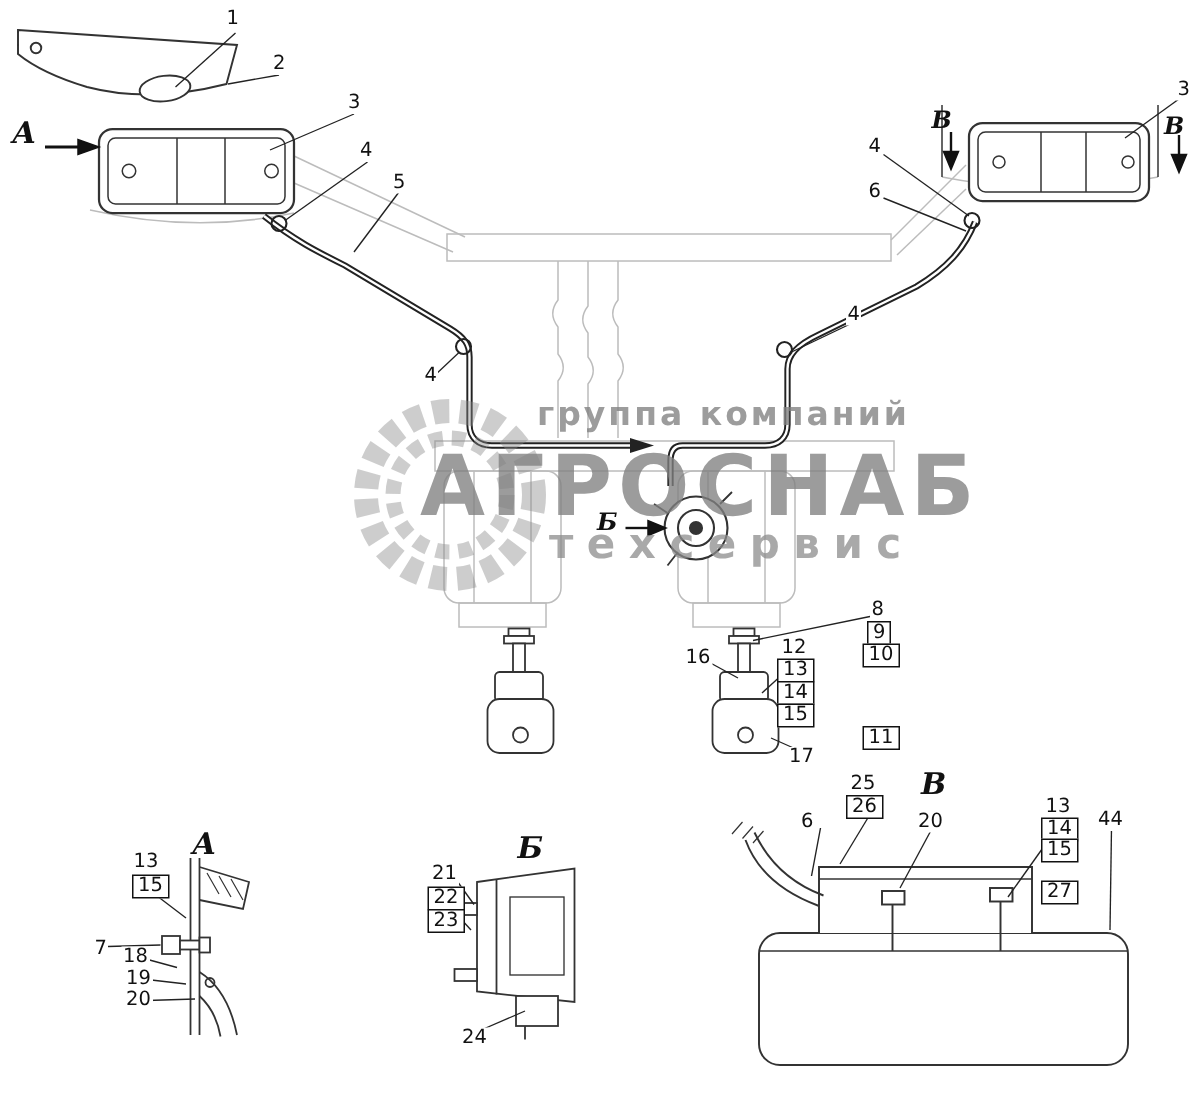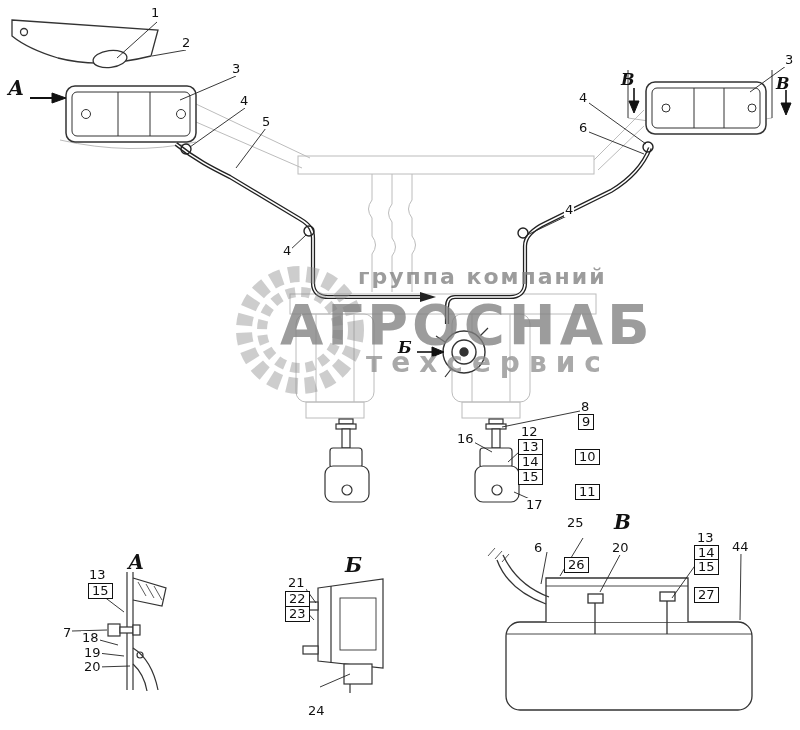--- a/index.html
+++ b/index.html
@@ -241,40 +241,40 @@
       <span class="callout" style="left: 231px; top: 62px;">3</span>
       <span class="callout" style="left: 784px; top: 53px;">3</span>
       <span class="callout" style="left: 239px; top: 94px;">4</span>
       <span class="callout" style="left: 261px; top: 115px;">5</span>
       <span class="callout" style="left: 578px; top: 91px;">4</span>
       <span class="callout" style="left: 578px; top: 121px;">6</span>
       <span class="callout" style="left: 282px; top: 244px;">4</span>
       <span class="callout" style="left: 564px; top: 203px;">4</span>
       <span class="callout" style="left: 580px; top: 400px;">8</span>
       <span class="callout boxed" style="left: 578px; top: 414px;">9</span>
-      <span class="callout boxed" style="left: 575px; top: 429px; margin-top: 20px;">10</span>
+      <span class="callout boxed" style="left: 575px; top: 429px;">10</span>
       <span class="callout boxed" style="left: 575px; top: 444px; margin-top: 40px;">11</span>
       <span class="callout" style="left: 456px; top: 432px;">16</span>
       <span class="callout" style="left: 520px; top: 425px;">12</span>
       <span class="callout boxed" style="left: 518px; top: 439px;">13</span>
       <span class="callout boxed" style="left: 518px; top: 454px;">14</span>
       <span class="callout boxed" style="left: 518px; top: 469px;">15</span>
       <span class="callout" style="left: 525px; top: 498px; text-align: right;">17</span>
       <span class="callout" style="left: 88px; top: 568px;">13</span>
       <span class="callout boxed" style="left: 88px; top: 583px;">15</span>
       <span class="callout" style="left: 62px; top: 626px;">7</span>
       <span class="callout" style="left: 81px; top: 631px;">18</span>
       <span class="callout" style="left: 83px; top: 646px;">19</span>
       <span class="callout" style="left: 83px; top: 660px;">20</span>
       <span class="callout" style="left: 287px; top: 576px;">21</span>
       <span class="callout boxed" style="left: 285px; top: 591px;">22</span>
       <span class="callout boxed" style="left: 285px; top: 606px;">23</span>
-      <span class="callout" style="left: 307px; top: 685px; margin-top: 19px;">24</span>
+      <span class="callout" style="left: 307px; top: 685px;">24</span>
       <span class="callout" style="left: 566px; top: 516px;">25</span>
-      <span class="callout boxed" style="left: 564px; top: 530px; margin-top: 27px;">26</span>
+      <span class="callout boxed" style="left: 564px; top: 530px;">26</span>
       <span class="callout" style="left: 533px; top: 541px;">6</span>
       <span class="callout" style="left: 611px; top: 541px;">20</span>
       <span class="callout" style="left: 696px; top: 531px;">13</span>
       <span class="callout boxed" style="left: 694px; top: 545px;">14</span>
       <span class="callout boxed" style="left: 694px; top: 559px;">15</span>
       <span class="callout boxed" style="left: 694px; top: 587px;">27</span>
       <span class="callout" style="left: 731px; top: 540px;">44</span>
       <span class="view-label big" style="left: 8px; top: 76px;">А</span>
       <span class="view-label" style="left: 621px; top: 70px;">В</span>
       <span class="view-label" style="left: 776px; top: 74px;">В</span>

